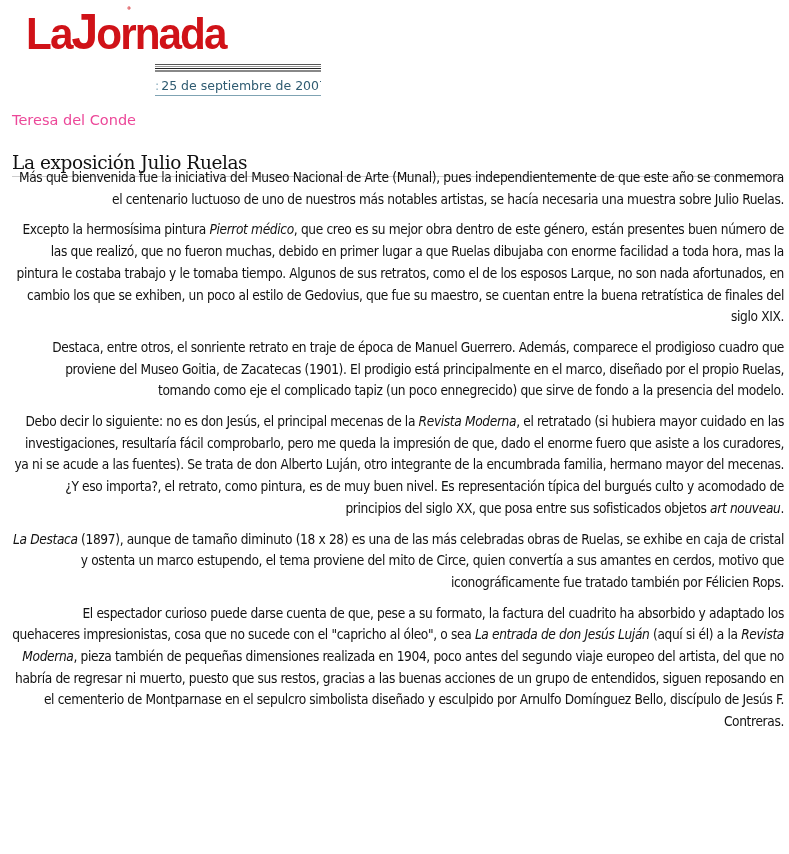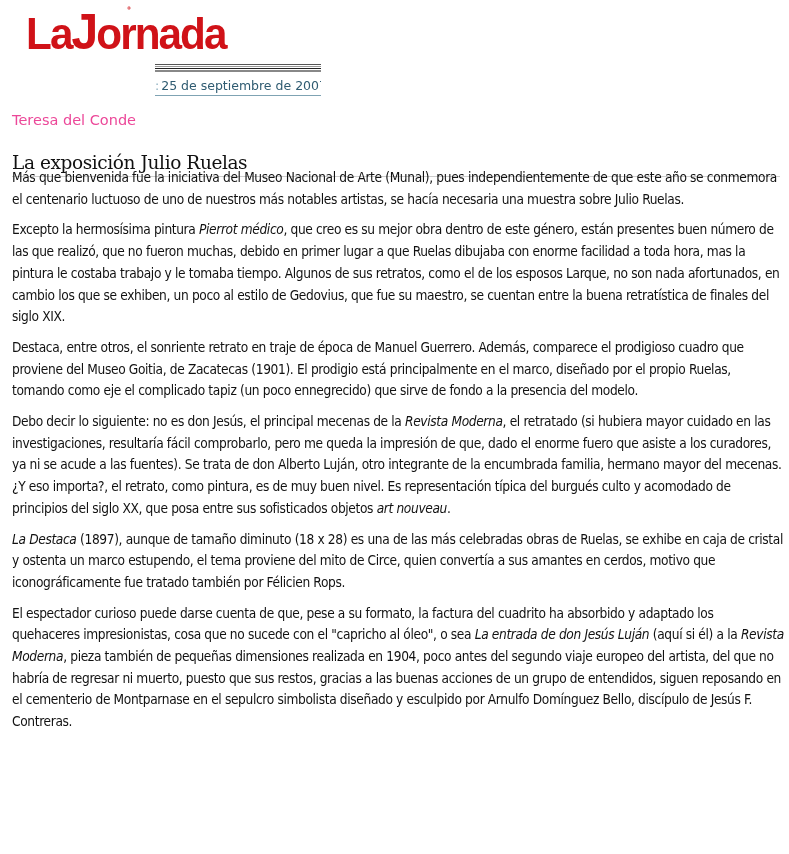--- a/index.html
+++ b/index.html
@@ -25,21 +25,21 @@
       font-family: "DejaVu Sans", sans-serif; font-size: 12.5px; color: #2f5b71;
       white-space: nowrap; overflow: hidden; line-height: 19px;
     }
     .date-bar .cut { color: #8fb0c0; margin-right: 2px; }
     .author { position: absolute; left: 12px; top: 112px; font-size: 14.5px; color: #ec4899; }
     .title {
       position: absolute; left: 12px; top: 140px; width: 768px;
       font-family: "DejaVu Serif", serif; font-weight: normal; font-size: 18.5px;
       letter-spacing: -0.4px; padding-bottom: 3px; border-bottom: 1px solid #cccccc; color: #111;
     }
-    .body { position: absolute; left: 12px; top: 167px; width: 772px; }
+    .body { position: absolute; left: 12px; top: 167px; width: 772px; text-align: right; }
     .body p {
       margin: 0 0 9px 0; font-family: "DejaVu Sans Condensed", "DejaVu Sans", sans-serif;
       font-size: 13.6px; line-height: 21.7px; letter-spacing: -0.35px; color: #111;
       font-stretch: condensed;
     }
     .body em { font-style: italic; }
   </style>
 </head>
 <body>
 

